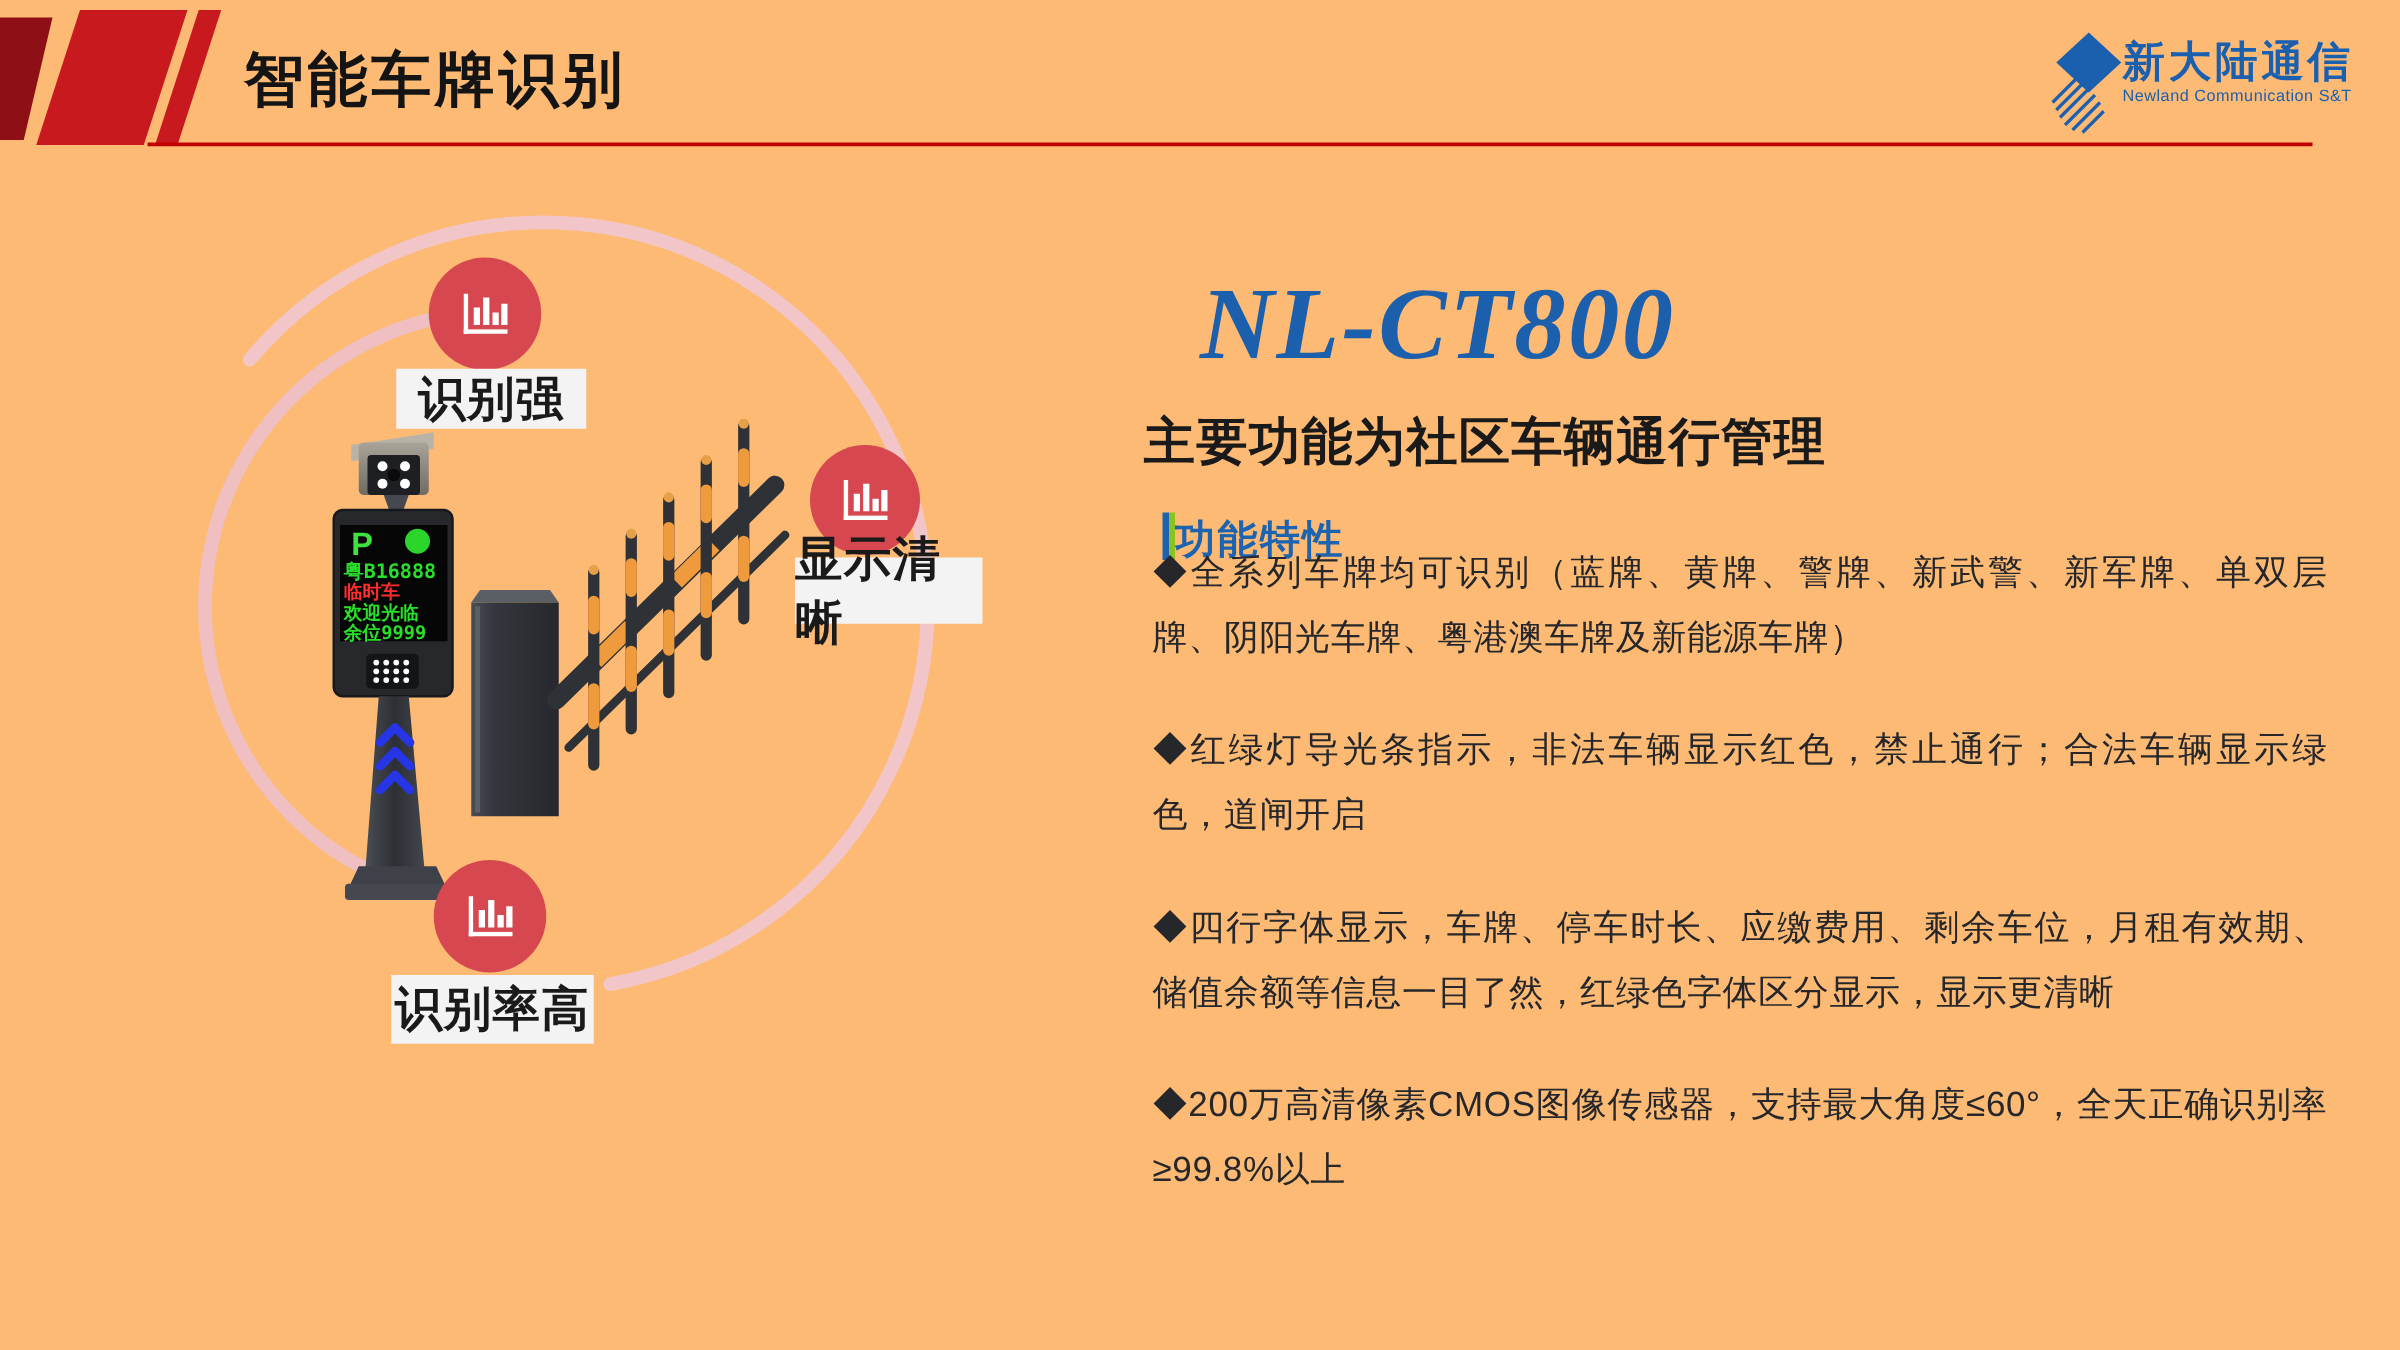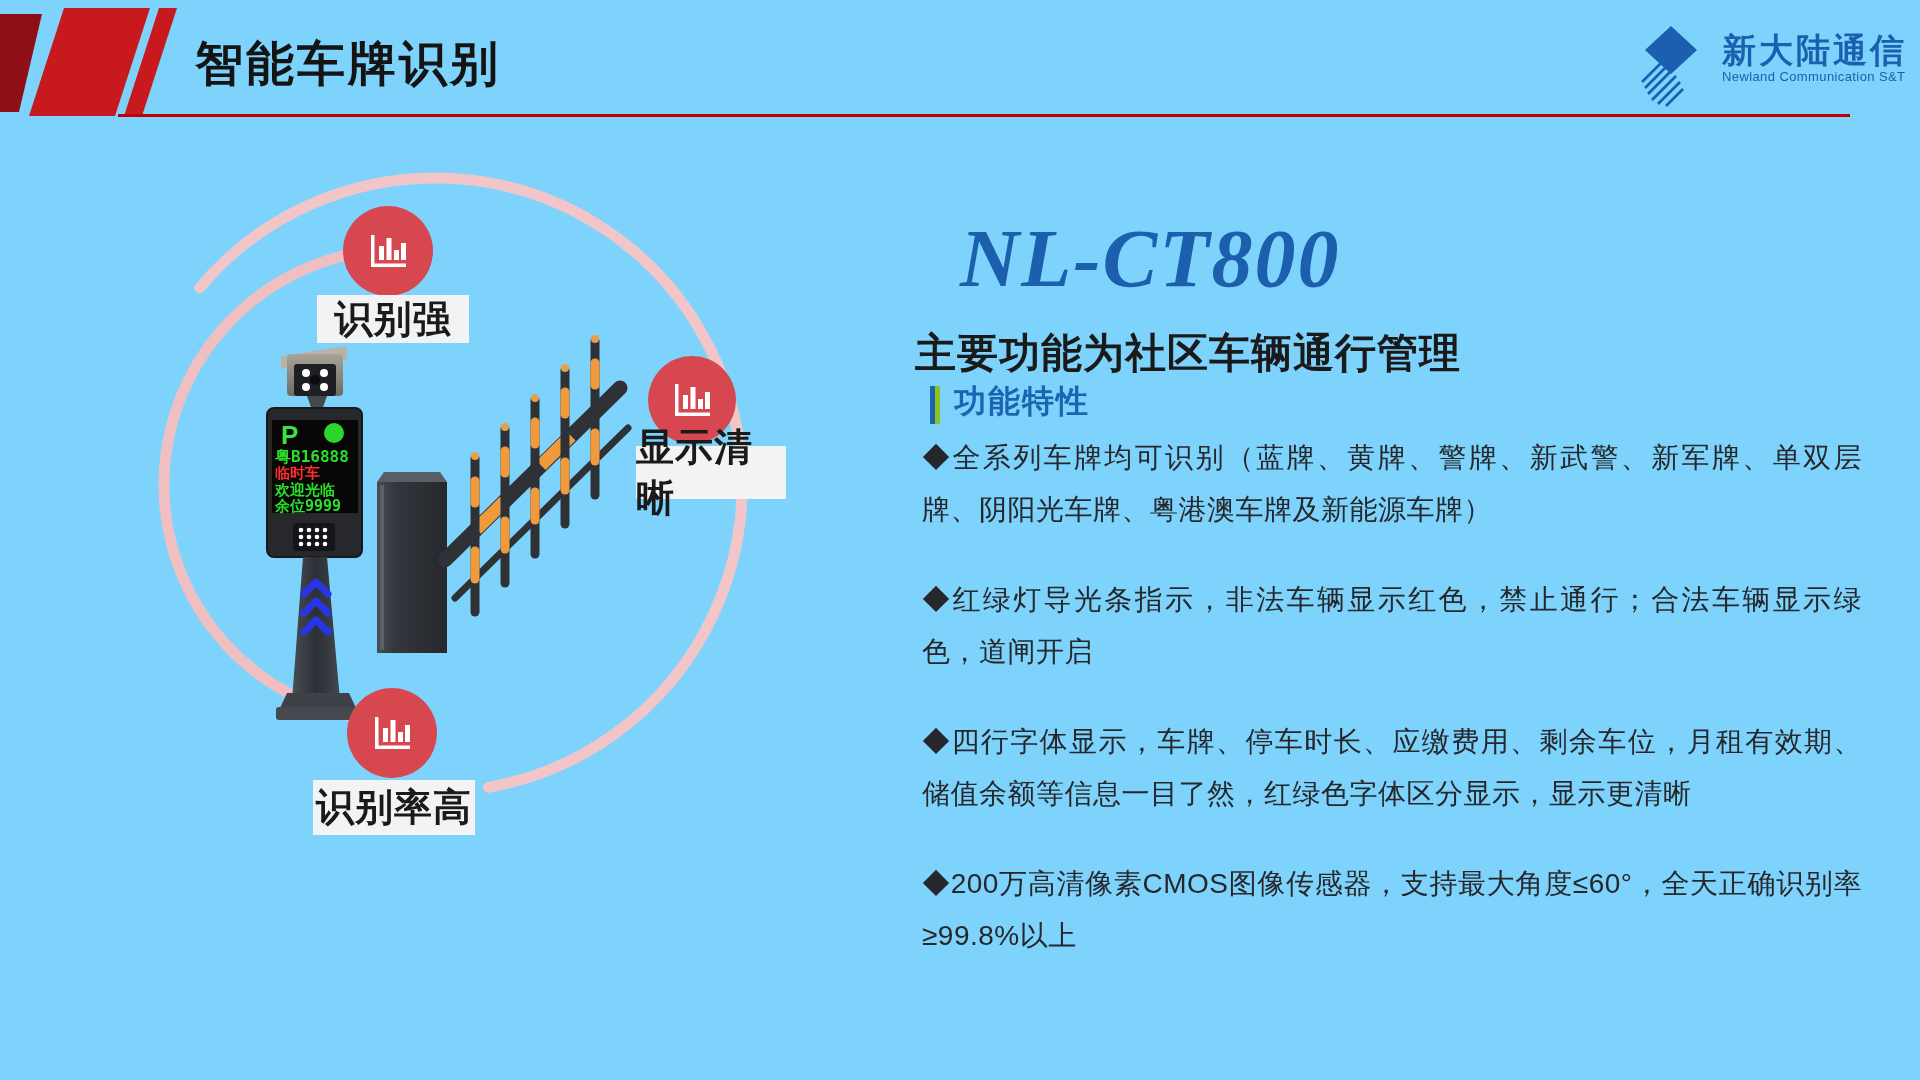--- a/index.html
+++ b/index.html
@@ -1,43 +1,43 @@
 <!DOCTYPE html>
 <html><head>
 <meta charset="utf-8">
 <style>
   html,body{margin:0;padding:0;background:#fff;}
-  .slide{position:relative;width:1920px;height:1080px;background:#7dd3fc;overflow:hidden;
+  .slide{position:relative;width:1920px;height:1080px;background:#fdba74;overflow:hidden;
          font-family:"Liberation Sans",sans-serif;}
 
   
   .banner-svg{position:absolute;left:0;top:8px;}
   .page-title{position:absolute;left:195px;top:32px;font-size:48px;font-weight:bold;
               color:#141414;letter-spacing:3px;white-space:nowrap;}
   .head-rule{position:absolute;left:118px;top:114px;width:1732px;height:3px;background:#C00000;}
 
-  .logo{position:absolute;left:1640px;top:24px;display:flex;align-items:flex-start;gap:24px;}
+  .logo{position:absolute;left:1640px;top:24px;display:flex;align-items:flex-start;gap:0;}
   .logo-texts{display:flex;flex-direction:column;margin-top:6px;}
   .logo-cn{font-size:34px;font-weight:bold;color:#1B5FAF;letter-spacing:3px;line-height:40px;white-space:nowrap;}
   .logo-en{font-size:13px;color:#1B5FAF;letter-spacing:0.4px;line-height:14px;white-space:nowrap;}
 
   
   .diagram-svg{position:absolute;left:60px;top:130px;}
   .badge-label{position:absolute;background:#F3F3F3;display:flex;align-items:center;justify-content:center;
                font-weight:bold;color:#1a1a1a;font-size:38px;letter-spacing:1px;}
   .lbl-1{left:317px;top:295px;width:152px;height:48px;}
   .lbl-2{left:636px;top:446px;width:150px;height:53px;}
   .lbl-3{left:313px;top:780px;width:162px;height:55px;text-align:center;}
 
   
   .model{position:absolute;left:948px;top:212px;font-family:"Liberation Serif",serif;
          font-style:italic;font-weight:bold;font-size:82px;color:#1C5FAD;letter-spacing:2px;white-space:nowrap;margin-left:12px;}
   .subtitle{position:absolute;left:915px;top:314px;font-size:41px;font-weight:600;color:#1a1a1a;
             letter-spacing:1px;white-space:nowrap;margin-top:12px;}
-  .section{position:absolute;left:930px;top:380px;display:flex;align-items:flex-end;gap:14px;}
+  .section{position:absolute;left:930px;top:410px;display:flex;align-items:flex-start;}
   .section-bar{width:10px;height:38px;background:linear-gradient(90deg,#1C63B0 0 50%,#8CC21F 50% 100%);}
   .section-title{font-size:32px;font-weight:bold;color:#1C63B0;letter-spacing:2px;}
   .features{position:absolute;left:922px;top:432px;width:940px;}
   .features p{margin:0 0 38px 0;font-size:28px;line-height:52px;color:#26272B;
               font-weight:500;letter-spacing:0.5px;text-align:justify;}
 
   
   .led{font-family:"DejaVu Sans Mono",monospace;font-weight:bold;}
 </style>
 </head>

